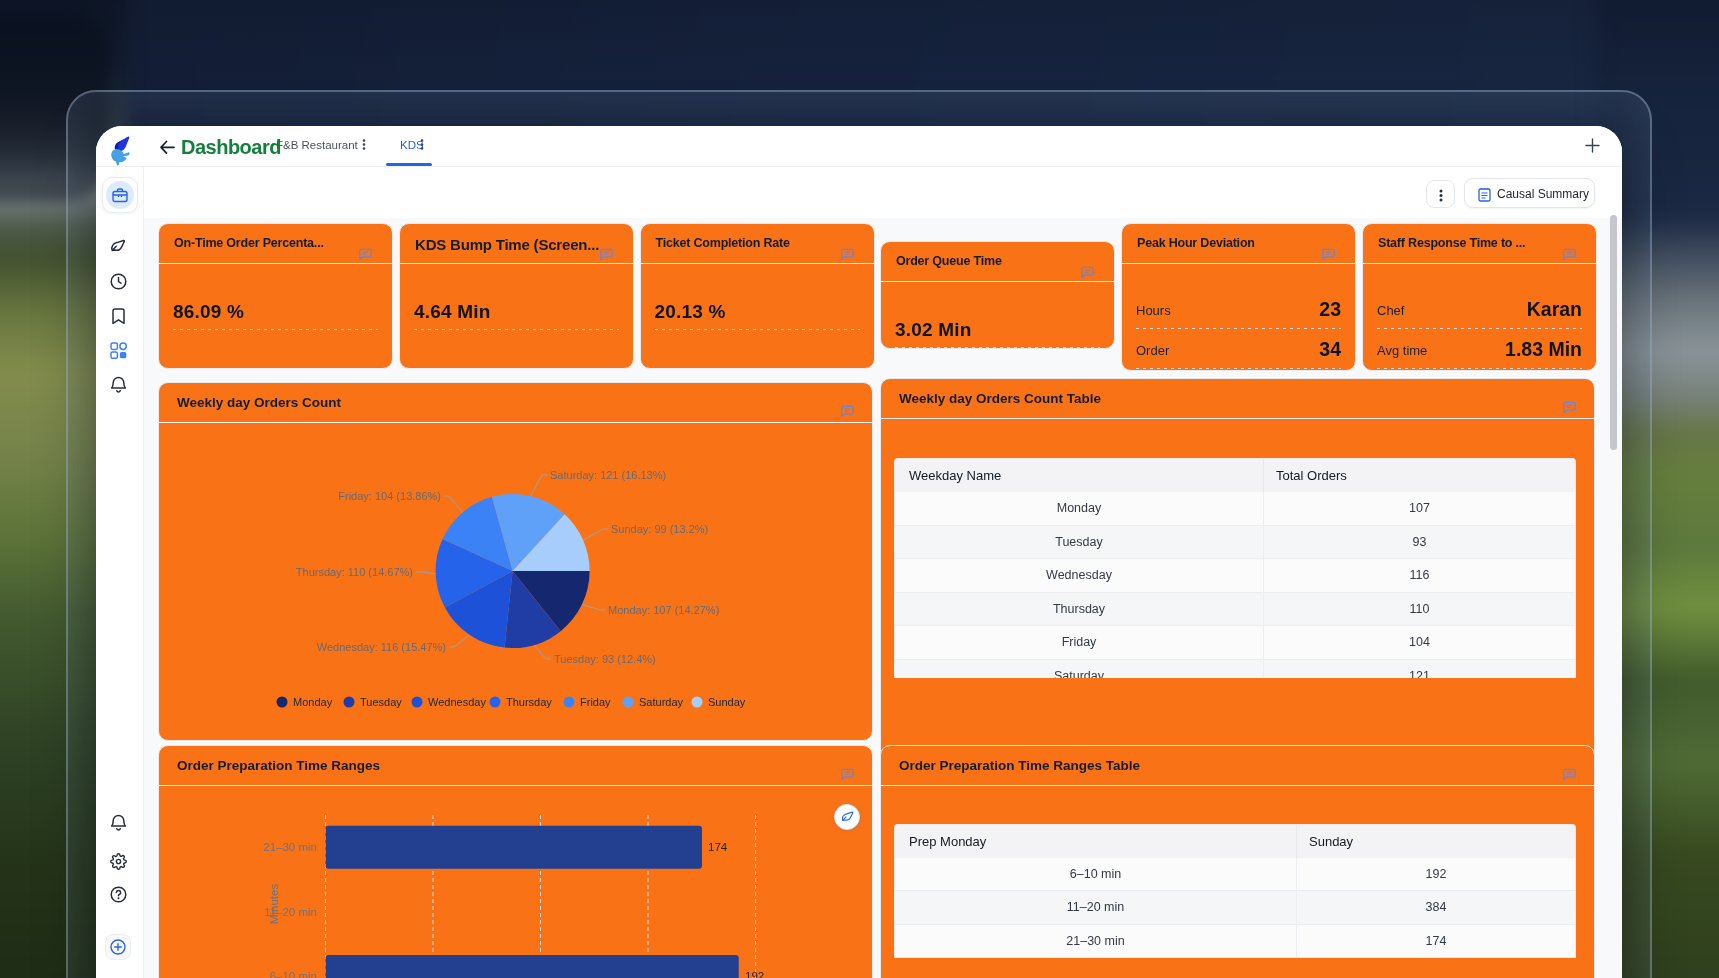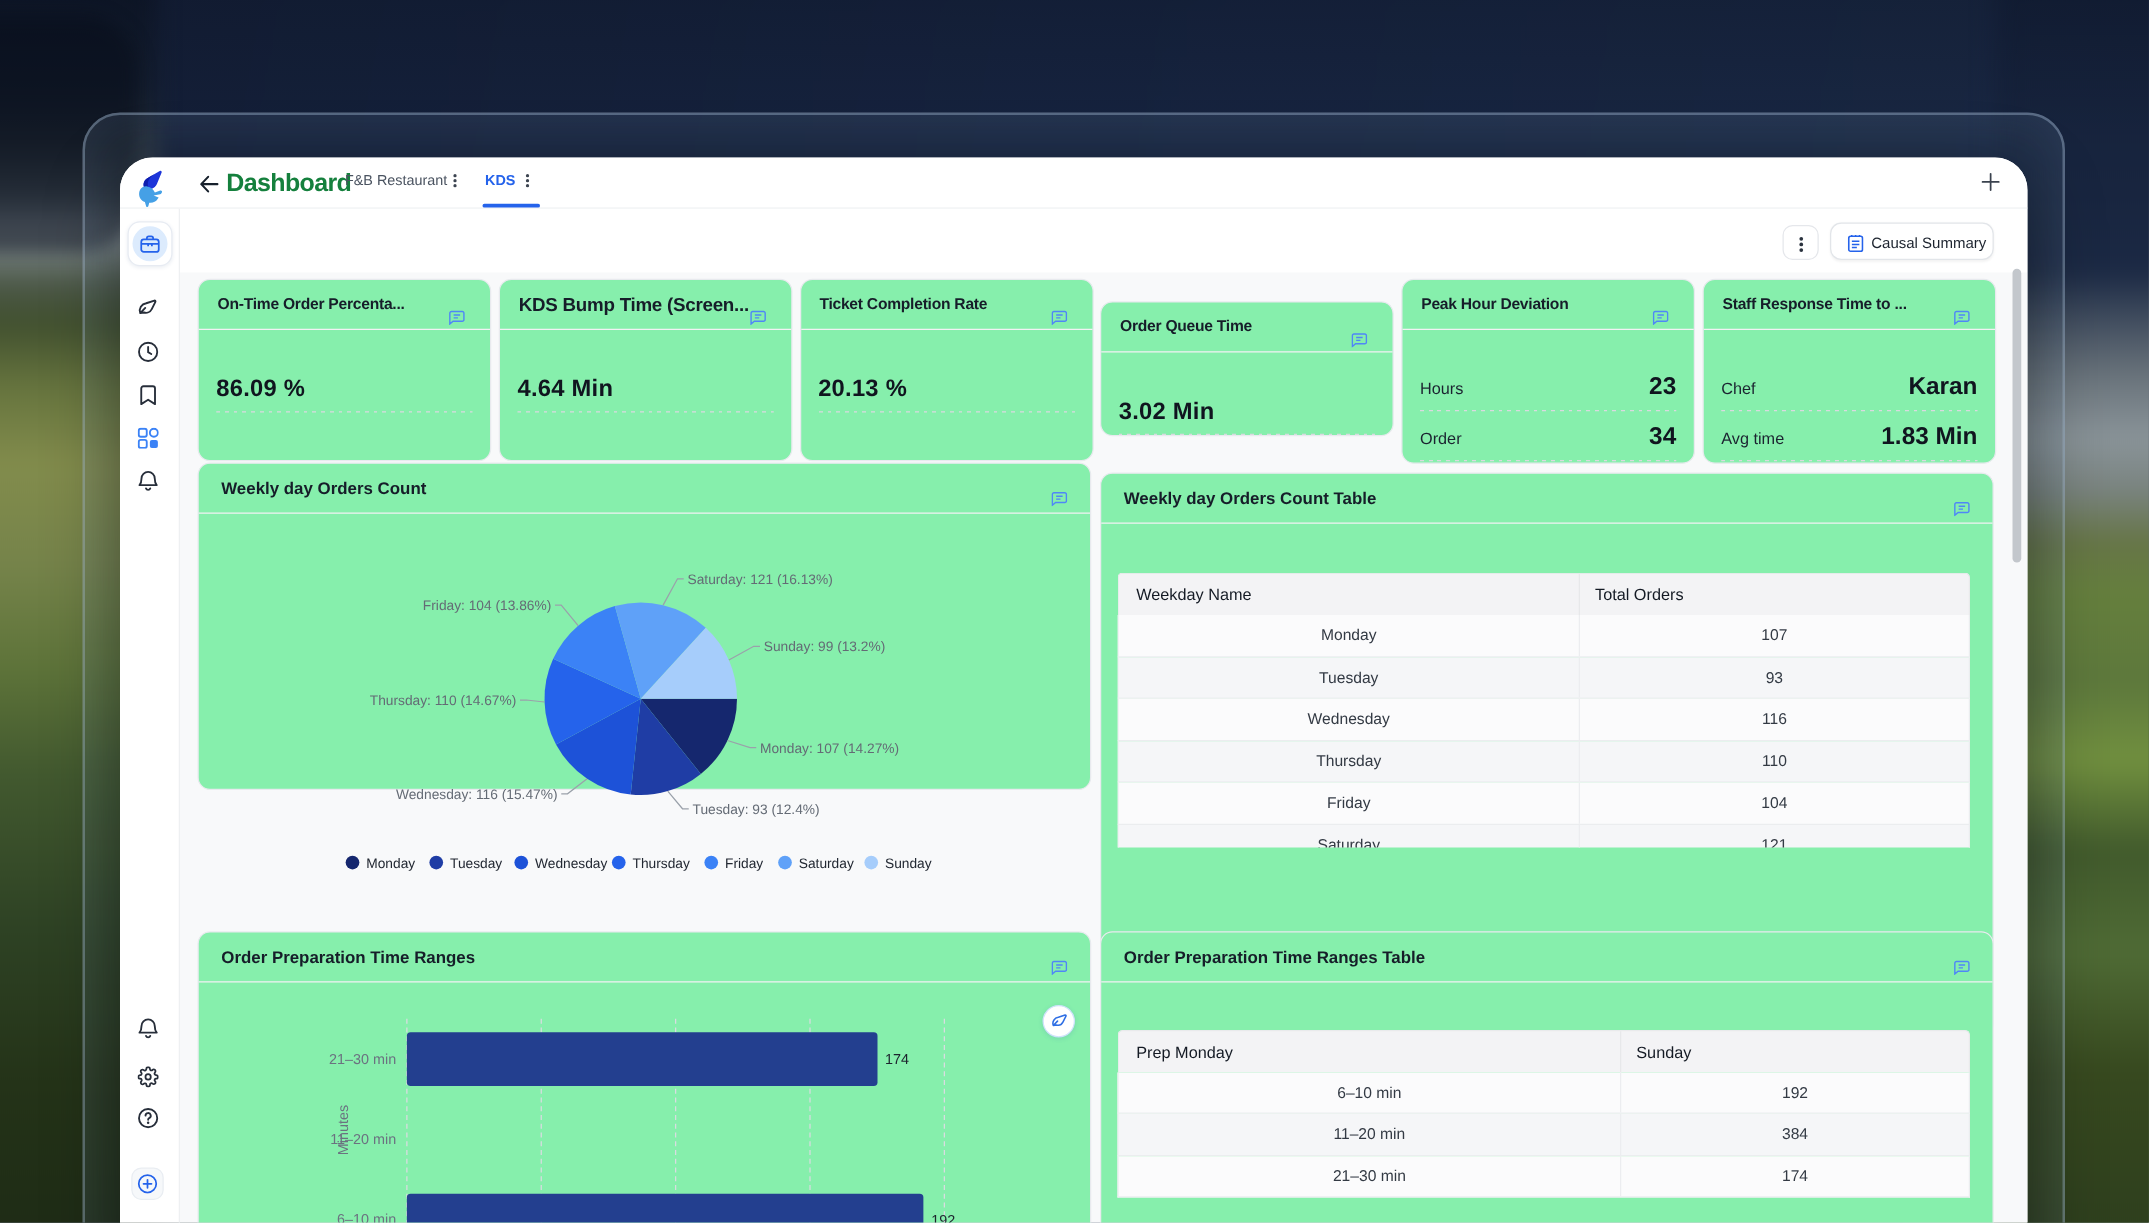--- a/index.html
+++ b/index.html
@@ -9,21 +9,21 @@
 #bg{position:absolute;inset:0;overflow:hidden}
 #bg .layer{position:absolute;inset:-30px;filter:blur(14px)}
 
 #frame{position:absolute;left:66px;top:90px;width:1586px;height:940px;border:2px solid rgba(185,205,230,.38);border-radius:30px}
 
 #win{position:absolute;left:96px;top:126px;width:1526px;height:900px;background:#fff;border-radius:26px 26px 0 0;overflow:hidden;box-shadow:0 20px 60px rgba(0,0,0,.45)}
 #hdr{position:absolute;left:0;top:0;width:100%;height:41px;background:#fff;border-bottom:1px solid #edeff1}
 #sidebar{position:absolute;left:0;top:41px;width:48px;bottom:0;background:#fff;border-right:1px solid #eef0f2}
 #toolbar{position:absolute;left:48px;top:41px;width:1478px;height:51px;background:#fff}
 #content{position:absolute;left:48px;top:92px;width:1478px;height:808px;background:#f8f9fa}
-.card{position:absolute;background:#86efac;border:1px solid #e8eaee;border-radius:10px}
+.card{position:absolute;background:#f97316;border:1px solid #e8eaee;border-radius:10px}
 .cardhead{position:absolute;left:0;top:0;right:0;height:40px;border-bottom:1px solid #f1f2f4}
 .ctitle{position:absolute;left:18px;top:12px;font-size:13.5px;font-weight:700;color:#161d29;letter-spacing:0;white-space:nowrap}
 .cmt{position:absolute;top:24px;width:13px;height:12px}
 .kval{position:absolute;left:14px;font-size:19px;font-weight:700;color:#10151f;letter-spacing:.2px}
 .dot-line{position:absolute;left:14px;right:14px;height:1px;background-image:repeating-linear-gradient(90deg,#d8dadf 0 3px,transparent 3px 7px)}
 .krow-l{position:absolute;left:14px;font-size:13px;color:#1b2330}
 .krow-v{position:absolute;right:14px;font-size:19.5px;font-weight:700;color:#10151f}
 .thead{font-size:13px;font-weight:400;color:#141a24}
 .tcell{font-size:12.5px;color:#333a44}
 .tr1,.tr2{position:absolute;left:0;width:682px;height:33.5px;border:1px solid #ebedef;border-top:none}
@@ -70,21 +70,21 @@
     <svg class="abs" style="left:63px;top:14px" width="16" height="15" viewBox="0 0 16 15">
         <path d="M7.5 1.5 L2 7.3 L7.5 13.1 M2.3 7.3 H15" stroke="#17202c" stroke-width="1.7" fill="none" stroke-linecap="round" stroke-linejoin="round"></path>
       </svg>
     <div class="abs" style="left:85px;top:11px;font-size:20px;font-weight:700;letter-spacing:-.5px;color:#15803d;line-height:20px">Dashboard</div>
     <div class="abs" style="left:180px;top:12px;font-size:11.5px;color:#4a5360;line-height:14px">F&amp;B Restaurant</div>
     <svg class="abs" style="left:266px;top:12px" width="4" height="13">
         <circle cx="2" cy="2.5" r="1.3" fill="#3c4450"></circle>
         <circle cx="2" cy="6.5" r="1.3" fill="#3c4450"></circle>
         <circle cx="2" cy="10.5" r="1.3" fill="#3c4450"></circle>
       </svg>
-    <div class="abs" style="left:292px;top:12px;font-size:11.5px;font-weight:700;color:#2563eb;line-height:14px">KDS</div>
+    <div class="abs" style="left:304px;top:12px;font-size:11.5px;font-weight:400;color:#2563eb;line-height:14px">KDS</div>
     <svg class="abs" style="left:324px;top:12px" width="4" height="13">
         <circle cx="2" cy="2.5" r="1.3" fill="#3c4450"></circle>
         <circle cx="2" cy="6.5" r="1.3" fill="#3c4450"></circle>
         <circle cx="2" cy="10.5" r="1.3" fill="#3c4450"></circle>
       </svg>
     <div class="abs" style="left:290px;top:37px;width:46px;height:3px;border-radius:2px;background:#2563eb"></div>
     <svg class="abs" style="left:1489px;top:12px" width="15" height="15" viewBox="0 0 15 15">
         <path d="M7.5 1 V14 M1 7.5 H14" stroke="#3a424e" stroke-width="1.4" stroke-linecap="round"></path>
       </svg>
   </div>
@@ -222,21 +222,21 @@
           </svg>
         </div>
       <div class="krow-l" style="top:79px">Chef</div>
         <div class="krow-v" style="top:74px">Karan</div>
       <div class="dot-line" style="top:104px"></div>
       <div class="krow-l" style="top:119px">Avg time</div>
         <div class="krow-v" style="top:114px">1.83 Min</div>
       <div class="dot-line" style="top:144px"></div>
     </div>
 
-    <div class="card" style="left:14px;top:152px;width:715px;height:262px">
+    <div class="card" style="left:14px;top:164px;width:715px;height:359px">
       <div class="cardhead">
           <div class="ctitle">Weekly day Orders Count</div>
         <svg class="cmt" style="right:18px;top:22px" viewBox="0 0 15 13">
             <path d="M2.5 1 h10 a1.5 1.5 0 0 1 1.5 1.5 v6 a1.5 1.5 0 0 1 -1.5 1.5 h-8.5 l-3 2.5 v-10 a1.5 1.5 0 0 1 1.5 -1.5 z" fill="none" stroke="#4f86f7" stroke-width="1.3"></path>
             <path d="M4.5 4.2 h6 M4.5 6.8 h4" stroke="#4f86f7" stroke-width="1.2"></path>
           </svg>
         </div>
       <svg class="abs" style="left:0;top:42px" width="713" height="260" viewBox="0 0 713 260" font-family="Liberation Sans,sans-serif">
         <g>
         <path d="M353.6,146.0 L430.60,146.00 A77,77 0 0 1 401.68,206.14 Z" fill="#15276e"></path>

